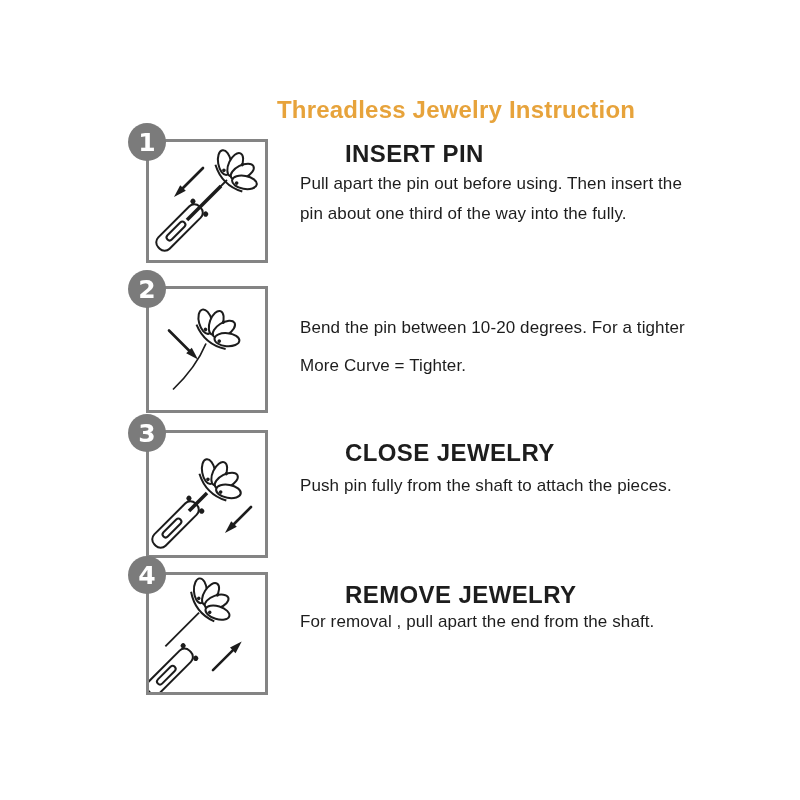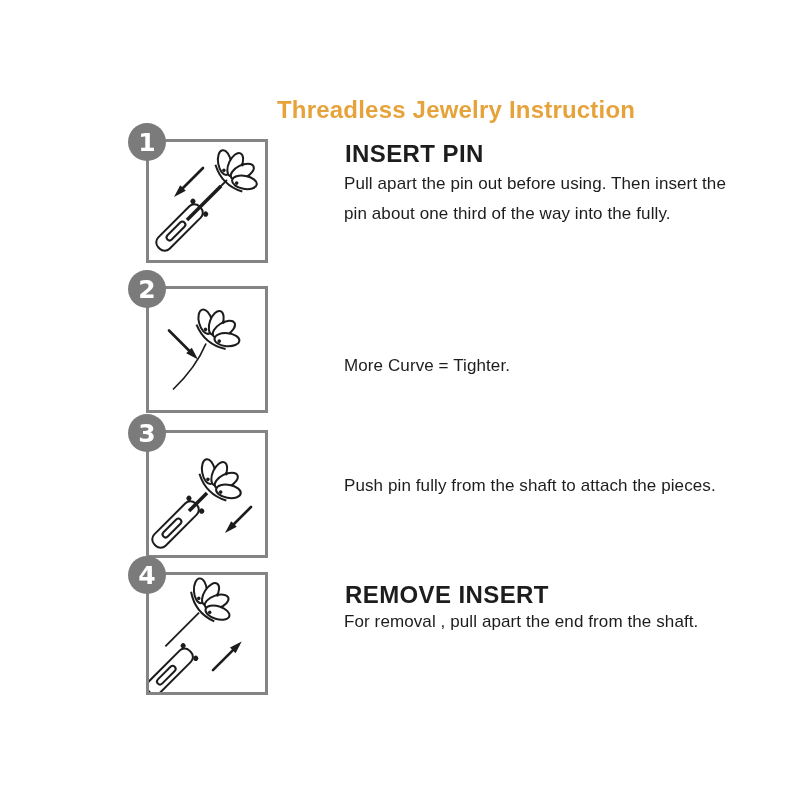--- a/index.html
+++ b/index.html
@@ -24,21 +24,21 @@
     font-size:25px;font-weight:bold;font-family:"DejaVu Sans","Liberation Sans",sans-serif;
   }
   .step-heading{
     position:absolute;left:313px;
     font-size:24px;font-weight:700;color:#1D1D1D;letter-spacing:0.4px;
     white-space:nowrap;
     margin-left:32px;
   }
   .body-line{
     position:absolute;left:300px;
-    font-size:17px;color:#1D1D1D;white-space:nowrap;letter-spacing:0.1px;margin-left:44px;
+    font-size:17px;color:#1D1D1D;white-space:nowrap;letter-spacing:0.1px;
   }
   .lineart{fill:#ffffff;stroke:#1C1C1C;stroke-width:2;}
 </style>
 </head>
 <body>
 
 <svg width="0" height="0" style="position:absolute" aria-hidden="true">
   <defs>
     <g id="gem-fan">
       <ellipse cx="-14" cy="-5" rx="6.5" ry="12.5" transform="rotate(-55 -14 -5)"></ellipse>
@@ -88,48 +88,50 @@
   <div class="step-box" style="top:286px;height:127px">
     <svg viewBox="0 0 116 118">
       <path d="M57,53 Q47,77 24,99" fill="none" stroke="#1C1C1C" stroke-width="1.7"></path>
       <use href="#gem-fan" class="lineart" transform="translate(64,44) rotate(40)"></use>
       <g>
         <line x1="20" y1="40" x2="41" y2="61" stroke="#1C1C1C" stroke-width="2.6" stroke-linecap="round"></line>
         <polygon points="49,69 42.8,57.2 37.2,62.8" fill="#1C1C1C"></polygon>
       </g>
     </svg>
   </div>
+  <div class="body-line" style="top:318px">Bend the pin between 10-20 degrees. For a tighter</div>
   <div class="body-line" style="top:356px">More Curve = Tighter.</div>
 
   <div class="badge" style="left:128px;top:414px">
     <span>3</span>
   </div>
   <div class="step-box" style="top:430px;height:128px">
     <svg viewBox="0 0 116 118">
       <use href="#labret-post" class="lineart" transform="translate(6,110) rotate(-45)"></use>
       <line x1="40" y1="76" x2="58" y2="58" stroke="#1C1C1C" stroke-width="3.6"></line>
       <use href="#gem-fan" class="lineart" transform="translate(66,50) rotate(45)"></use>
       <g>
         <line x1="102" y1="72" x2="84" y2="90" stroke="#1C1C1C" stroke-width="2.6" stroke-linecap="round"></line>
         <polygon points="76,98 87.8,91.8 82.2,86.2" fill="#1C1C1C"></polygon>
       </g>
     </svg>
   </div>
+  <div class="step-heading" style="top:439px">CLOSE JEWELRY</div>
   <div class="body-line" style="top:476px">Push pin fully from the shaft to attach the pieces.</div>
 
   <div class="badge" style="left:128px;top:556px">
     <span>4</span>
   </div>
   <div class="step-box" style="top:572px;height:123px">
     <svg viewBox="0 0 116 118">
       <line x1="50" y1="38" x2="16" y2="72" stroke="#1C1C1C" stroke-width="1.8"></line>
       <use href="#gem-fan" class="lineart" transform="translate(56,30) rotate(52)"></use>
       <use href="#labret-post" class="lineart" transform="translate(0,118) rotate(-45)"></use>
       <g>
         <line x1="64" y1="96" x2="85" y2="75" stroke="#1C1C1C" stroke-width="2.6" stroke-linecap="round"></line>
         <polygon points="93,67 86.8,78.8 81.2,73.2" fill="#1C1C1C"></polygon>
       </g>
     </svg>
   </div>
-  <div class="step-heading" style="top:581px">REMOVE INSERT</div>
+  <div class="step-heading" style="top:581px">REMOVE JEWELRY</div>
   <div class="body-line" style="top:612px">For removal , pull apart the end from the shaft.</div>
 
 </div>
 
 </body></html>

